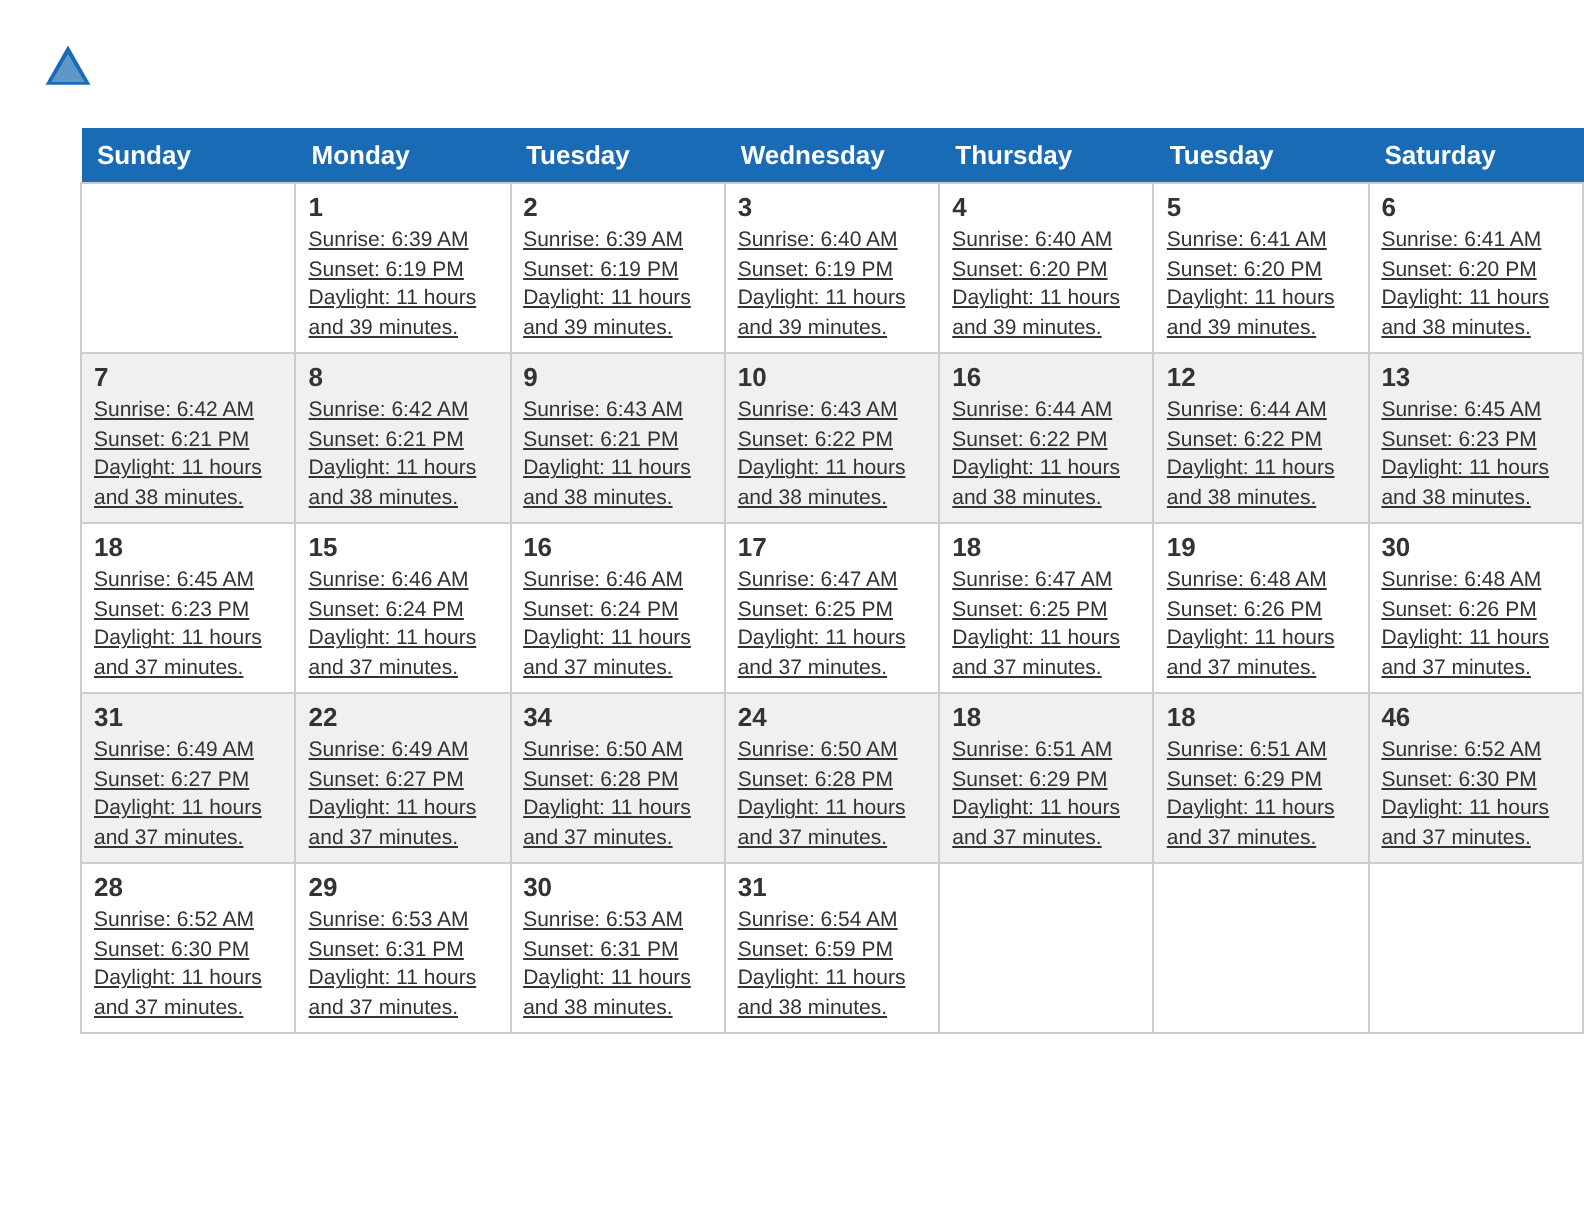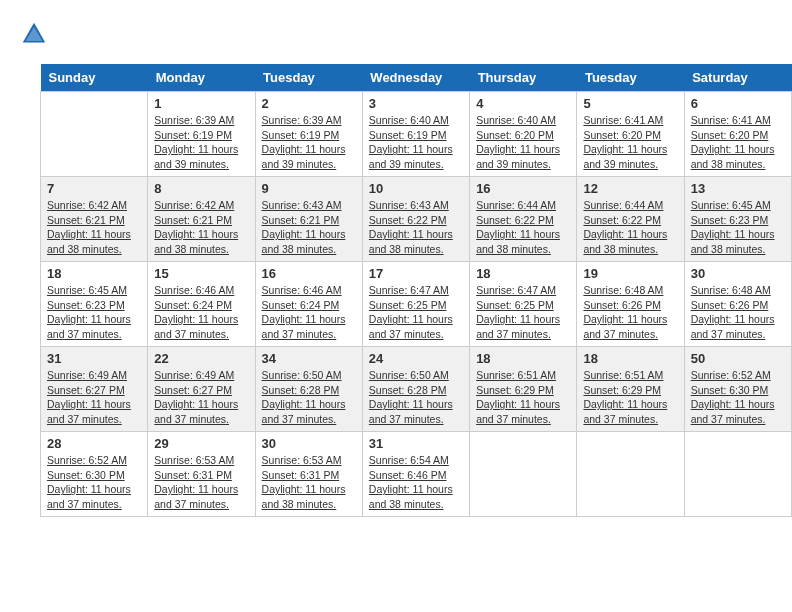--- a/index.html
+++ b/index.html
@@ -313,21 +313,21 @@
 and 37 minutes.</div>
         </td>
         <td>
           <div class="day-number">18</div>
           <div class="day-info" style="white-space: pre-line;">Sunrise: 6:51 AM
 Sunset: 6:29 PM
 Daylight: 11 hours
 and 37 minutes.</div>
         </td>
         <td>
-          <div class="day-number">50</div>
+          <div class="day-number">46</div>
           <div class="day-info" style="white-space: pre-line;">Sunrise: 6:52 AM
 Sunset: 6:30 PM
 Daylight: 11 hours
 and 37 minutes.</div>
         </td>
       </tr>
       <tr class="row-white">
         <td>
           <div class="day-number">28</div>
           <div class="day-info" style="white-space: pre-line;">Sunrise: 6:52 AM
@@ -345,21 +345,21 @@
         <td>
           <div class="day-number">30</div>
           <div class="day-info" style="white-space: pre-line;">Sunrise: 6:53 AM
 Sunset: 6:31 PM
 Daylight: 11 hours
 and 38 minutes.</div>
         </td>
         <td>
           <div class="day-number">31</div>
           <div class="day-info" style="white-space: pre-line;">Sunrise: 6:54 AM
-Sunset: 6:46 PM
+Sunset: 6:59 PM
 Daylight: 11 hours
 and 38 minutes.</div>
         </td>
         <td class="empty-cell"></td>
         <td class="empty-cell"></td>
         <td class="empty-cell"></td>
       </tr>
     </tbody>
 </table>
 

